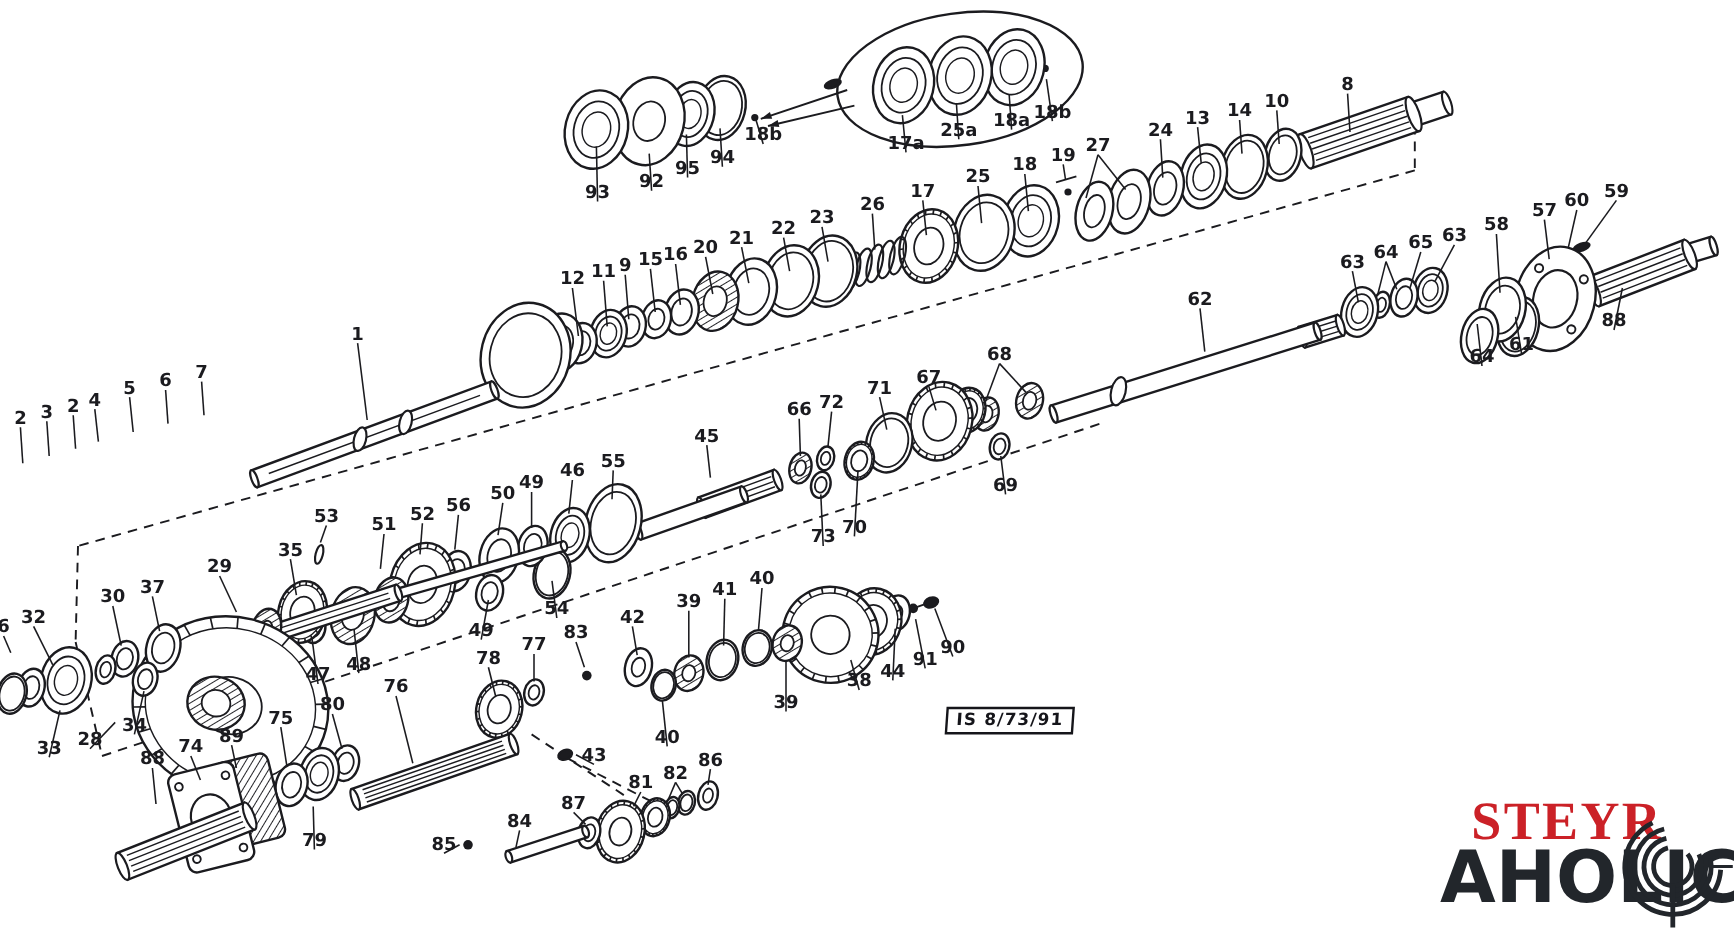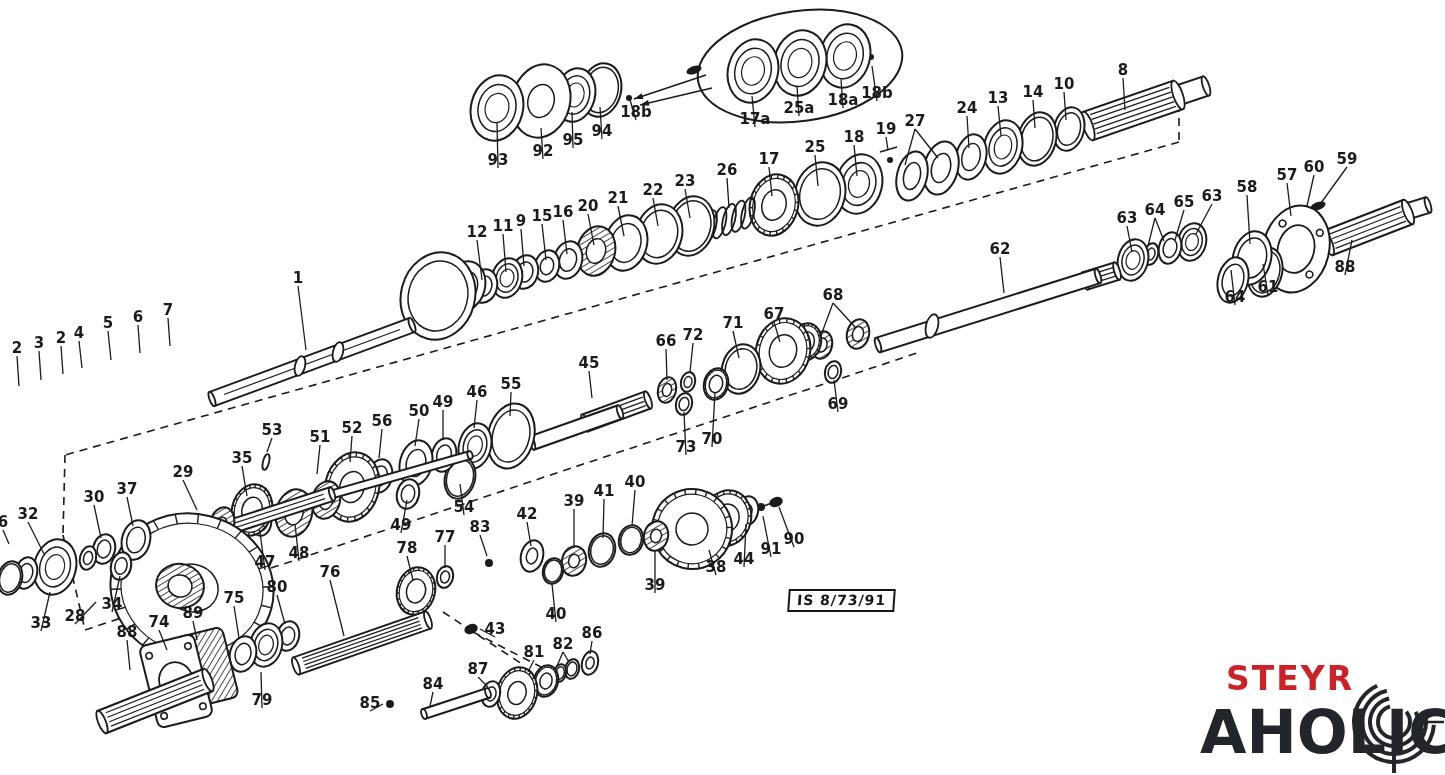--- a/index.html
+++ b/index.html
@@ -3,21 +3,21 @@
 <meta charset="utf-8">
 <style>
   html,body{margin:0;padding:0;background:#fff;}
   .stage{position:relative;width:1445px;height:775px;background:#ffffff;overflow:hidden;
          font-family:"DejaVu Sans", sans-serif;}
   #diagram{position:absolute;left:0;top:0;}
   .dwgno{position:absolute;left:788px;top:589px;border:2px solid #15151a;padding:1px 7px 2px 7px;
          font-weight:bold;font-size:14px;color:#15151a;transform:skewX(-4deg);letter-spacing:1px;
          background:#fff;}
   .logo{position:absolute;left:1196px;top:660px;width:250px;height:115px;line-height:1;}
-  .logo .l1{position:absolute;left:30px;top:2px;font-size:33px;font-weight:800;letter-spacing:2px;}
+  .logo .l1{position:absolute;left:30px;top:2px;font-size:45px;font-weight:800;letter-spacing:2px;font-family:Liberation Serif, serif;}
   .logo .l2{position:absolute;left:4px;top:42px;font-size:60px;font-weight:800;letter-spacing:0px;}
   .logo svg{position:absolute;left:138px;top:0;}
 </style>
 </head>
 <body>
 
 <div class="stage">
   <svg id="diagram" width="1445" height="775" viewBox="0 0 1445 775">
     <defs>
       <pattern id="hatch" width="5" height="5" patternUnits="userSpaceOnUse" patternTransform="rotate(45)">

